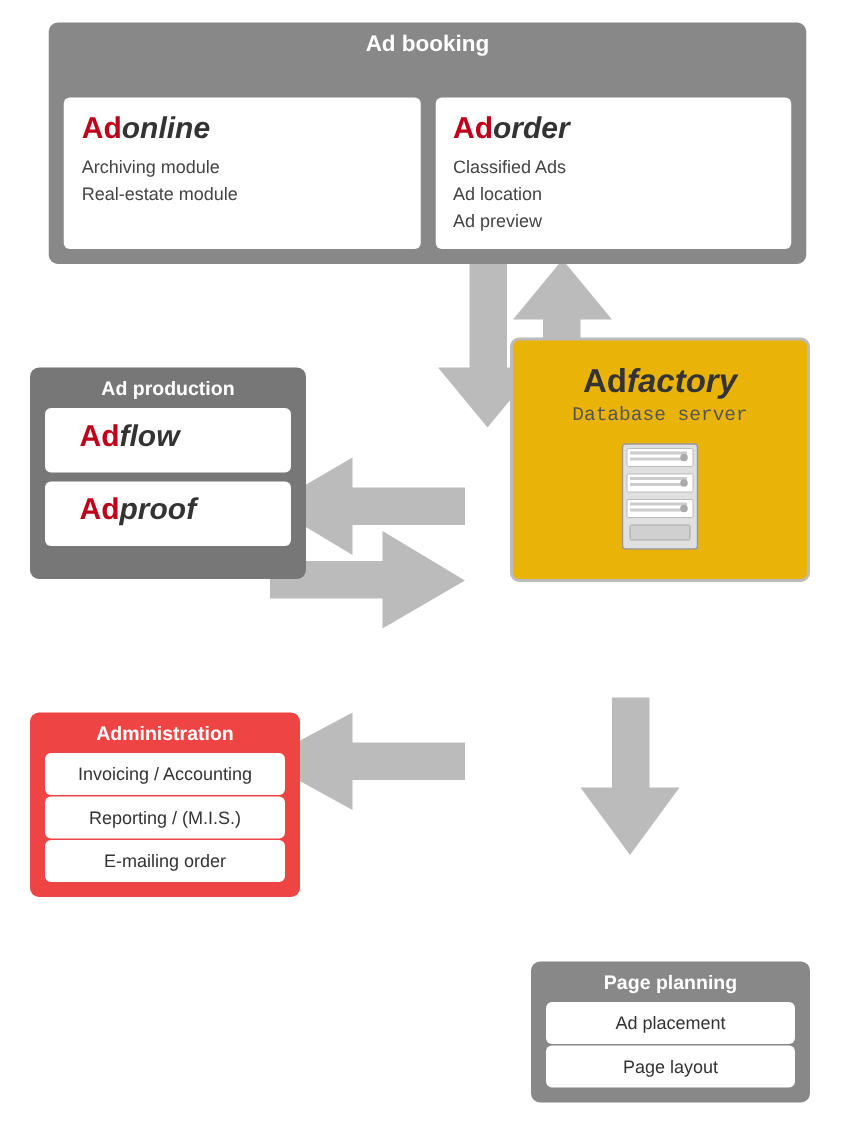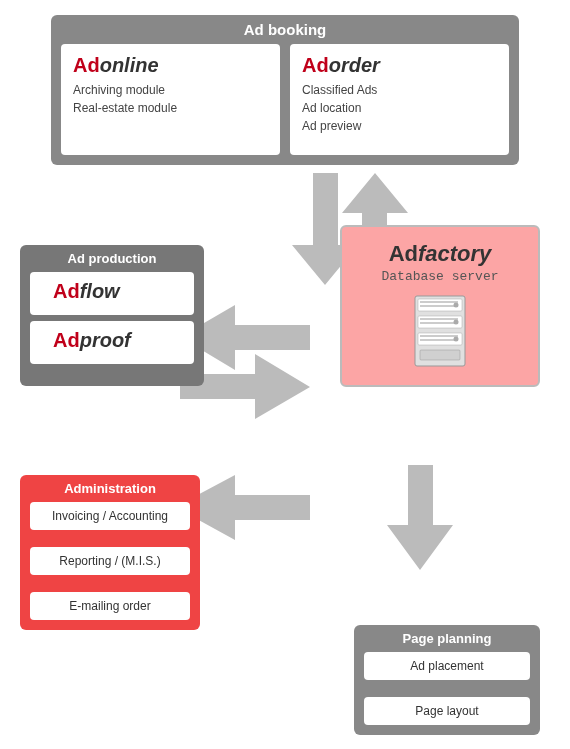--- a/index.html
+++ b/index.html
@@ -17,41 +17,42 @@
       width: 530px;
       height: 720px;
       position: relative;
     }
 
     
     .ad-booking-box {
       position: absolute;
       top: 0; left: 50%;
       transform: translateX(-50%);
-      width: 468px;
+      width: 505px;
       background: #888;
       border-radius: 6px;
       padding: 6px 10px 10px;
     }
     .ad-booking-title {
       text-align: center;
       color: #fff;
       font-size: 15px;
       font-weight: bold;
       margin-bottom: 6px;
     }
     .ad-booking-inner {
       display: flex;
       gap: 10px;
     }
     .white-box {
       background: #fff;
       border-radius: 4px;
       flex: 1;
-      padding: 10px 12px 20px;
+      padding: 10px 12px 10px;
+      margin-top: 21px;
     }
     .product-name {
       font-size: 20px;
       font-weight: bold;
       color: #333;
       margin-bottom: 4px;
     }
     .product-name span.ad-red {
       color: #c0001a;
     }
@@ -98,21 +99,21 @@
       left: 0;
       width: 180px;
       background: #ef4444;
       border-radius: 6px;
       padding: 6px 10px 10px;
     }
     .admin-item {
       background: #fff;
       border-radius: 4px;
       padding: 7px 10px;
-      margin-bottom: 17px;
+      margin-bottom: 1px;
       font-size: 12px;
       color: #333;
       text-align: center;
     }
     .admin-item:last-child { margin-bottom: 0; }
 
     
     .page-planning-box {
       position: absolute;
       bottom: 0;
@@ -122,21 +123,21 @@
       border-radius: 6px;
       padding: 6px 10px 10px;
     }
 
     
     .adfactory-box {
       position: absolute;
       top: 210px;
       right: 10px;
       width: 200px;
-      background: #fca5a5;
+      background: #eab308;
       border: 2px solid #bbb;
       border-radius: 6px;
       padding: 14px 14px 12px;
       text-align: center;
     }
     .adfactory-name {
       font-size: 22px;
       font-weight: bold;
       color: #333;
       margin-bottom: 2px;

